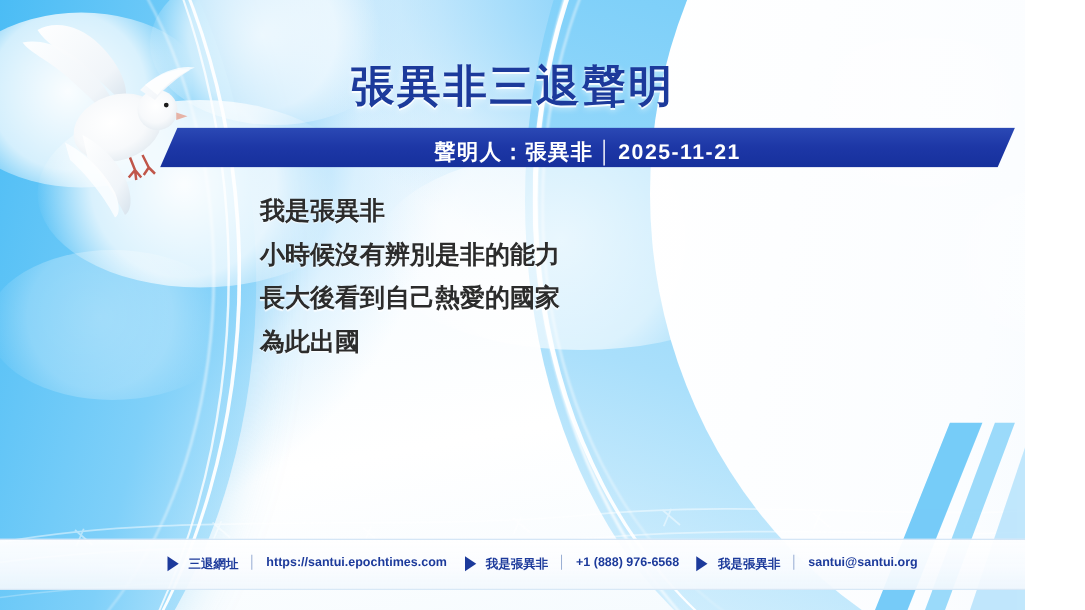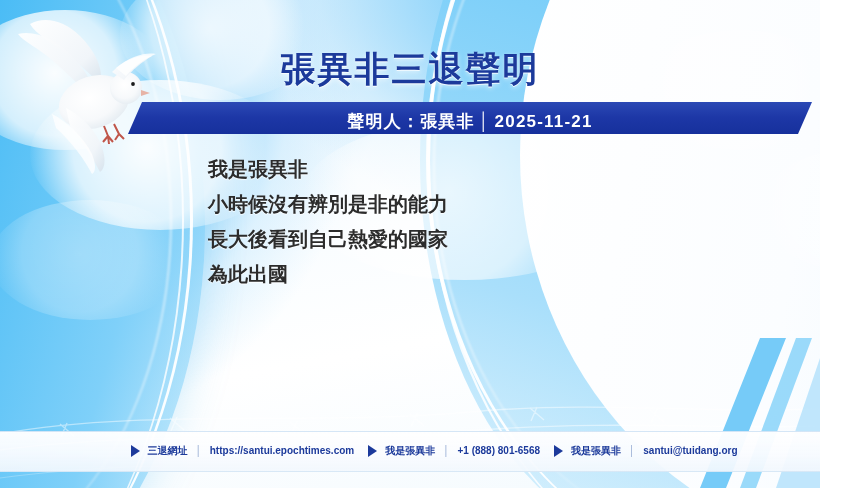--- a/index.html
+++ b/index.html
@@ -351,25 +351,25 @@
       <span class="f-tri"></span>
       <span>三退網址</span>
       <span class="f-sep">│</span>
       <span class="f-val">https://santui.epochtimes.com</span>
     </span>
 
     <span class="f-item">
       <span class="f-tri"></span>
       <span>我是張異非</span>
       <span class="f-sep">│</span>
-      <span class="f-val">+1 (888) 801-6568</span>
+      <span class="f-val">+1 (888) 976-6568</span>
     </span>
 
     <span class="f-item">
       <span class="f-tri"></span>
       <span>我是張異非</span>
       <span class="f-sep">│</span>
-      <span class="f-val">santui@tuidang.org</span>
+      <span class="f-val">santui@santui.org</span>
     </span>
 
   </div>
 
 </div>
 
 </body></html>

